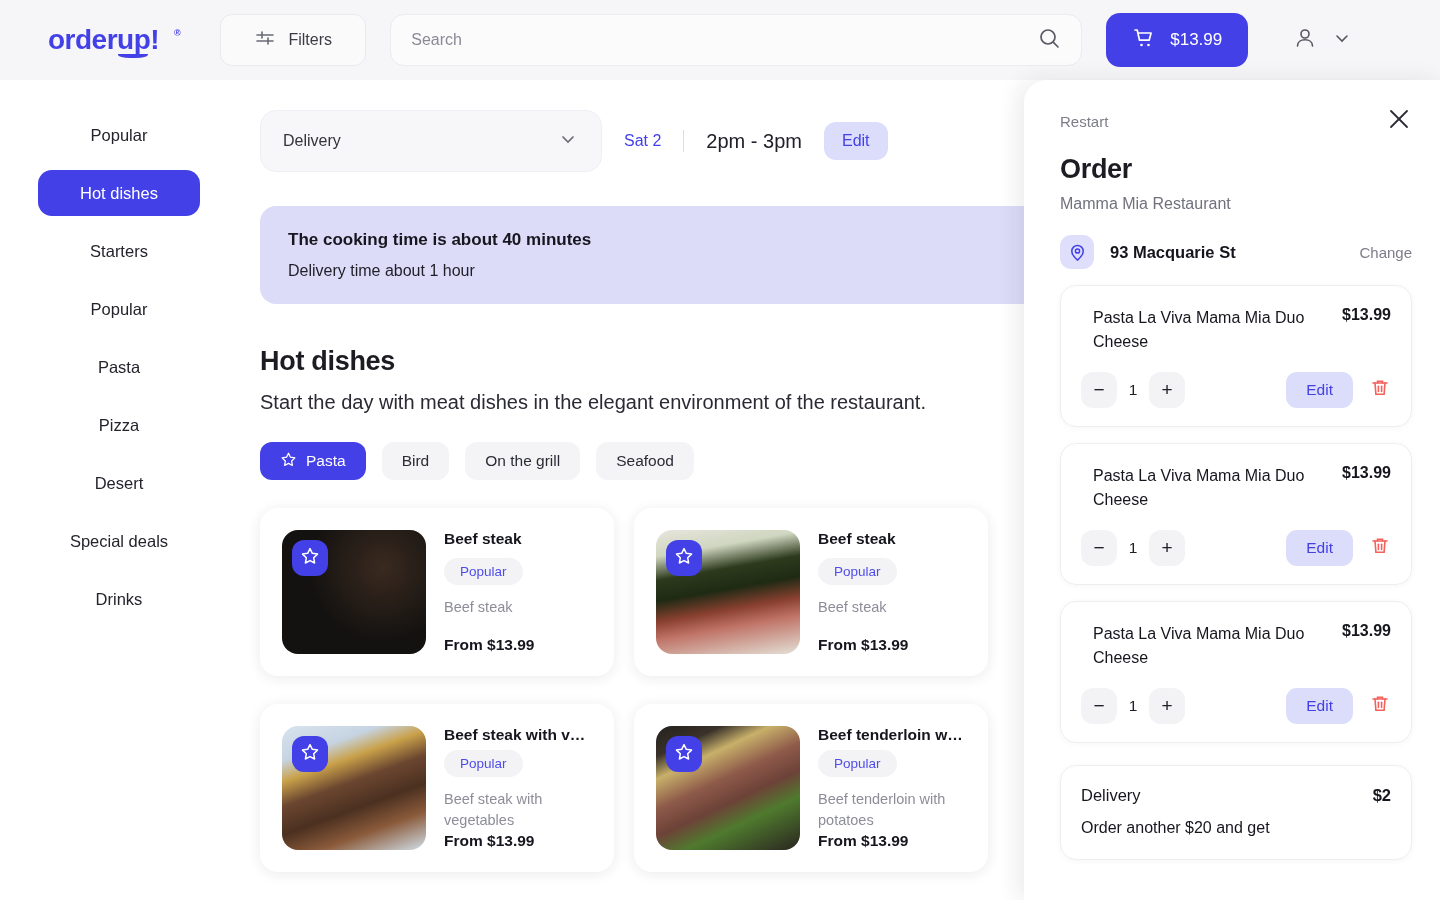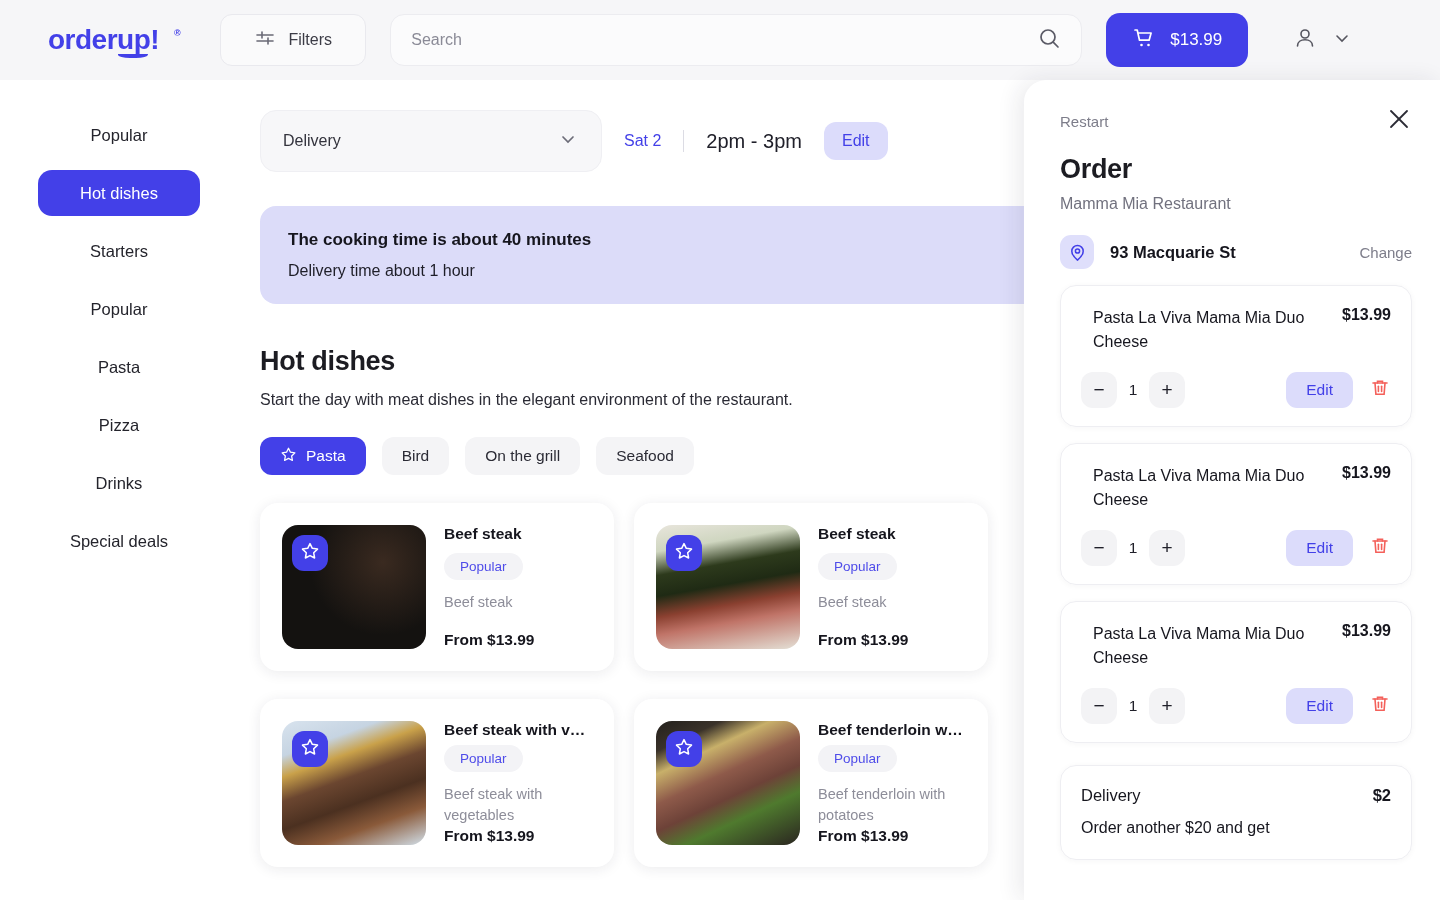--- a/index.html
+++ b/index.html
@@ -98,21 +98,21 @@
     font-family: inherit;
   }
   .banner {
     margin-top: 34px; width: 804px;
     background: #dcdcf9; border-radius: 16px;
     padding: 24px 28px;
   }
   .banner-line1 { font-size: 17px; font-weight: bold; color: #16161e; }
   .banner-line2 { font-size: 16px; color: #1e1e28; margin-top: 12px; }
   .section-title { margin-top: 42px; font-size: 27px; font-weight: bold; letter-spacing: -0.3px; }
-  .section-sub { margin-top: 14px; font-size: 16px; color: #2a2a34; }
+  .section-sub { margin-top: 14px; font-size: 20px; color: #2a2a34; }
   .chips { display: flex; gap: 16px; margin-top: 28px; }
   .chip {
     height: 38px; border-radius: 12px; background: #f4f4f6;
     display: flex; align-items: center; gap: 9px;
     padding: 0 20px; font-size: 15.5px; color: #2b2b35; cursor: pointer;
   }
   .chip.active { background: #4340e8; color: #fff; }
   .cards {
     margin-top: 28px; display: grid;
     grid-template-columns: 354px 354px; gap: 28px 20px;
@@ -273,24 +273,27 @@
     <div class="nav-item">
         <span>Popular</span>
       </div>
     <div class="nav-item">
         <span>Pasta</span>
       </div>
     <div class="nav-item">
         <span>Pizza</span>
       </div>
     <div class="nav-item">
+        <span>Desert</span>
+      </div>
+    <div class="nav-item">
+        <span>Special deals</span>
+      </div>
+    <div class="nav-item">
         <span>Drinks</span>
-      </div>
-    <div class="nav-item">
-        <span>Special deals</span>
       </div>
   </div>
 
   <div class="main">
 
     <div class="toolbar">
       <div class="select">
         <span>Delivery</span>
         <span>
           <svg width="22" height="22" viewBox="0 0 22 22" fill="none" stroke="#6c6c78" stroke-width="1.7" stroke-linecap="round">

